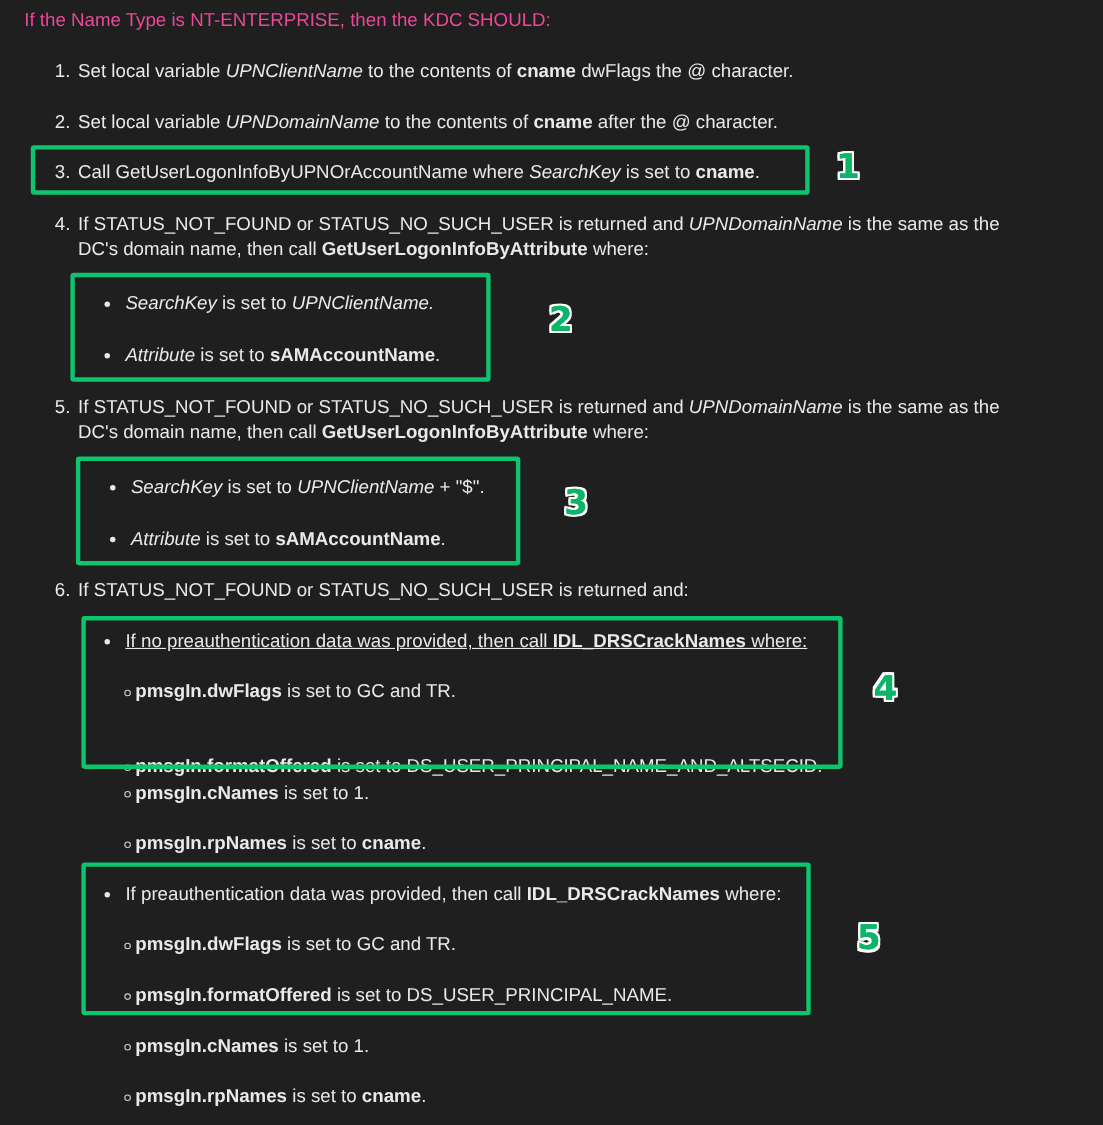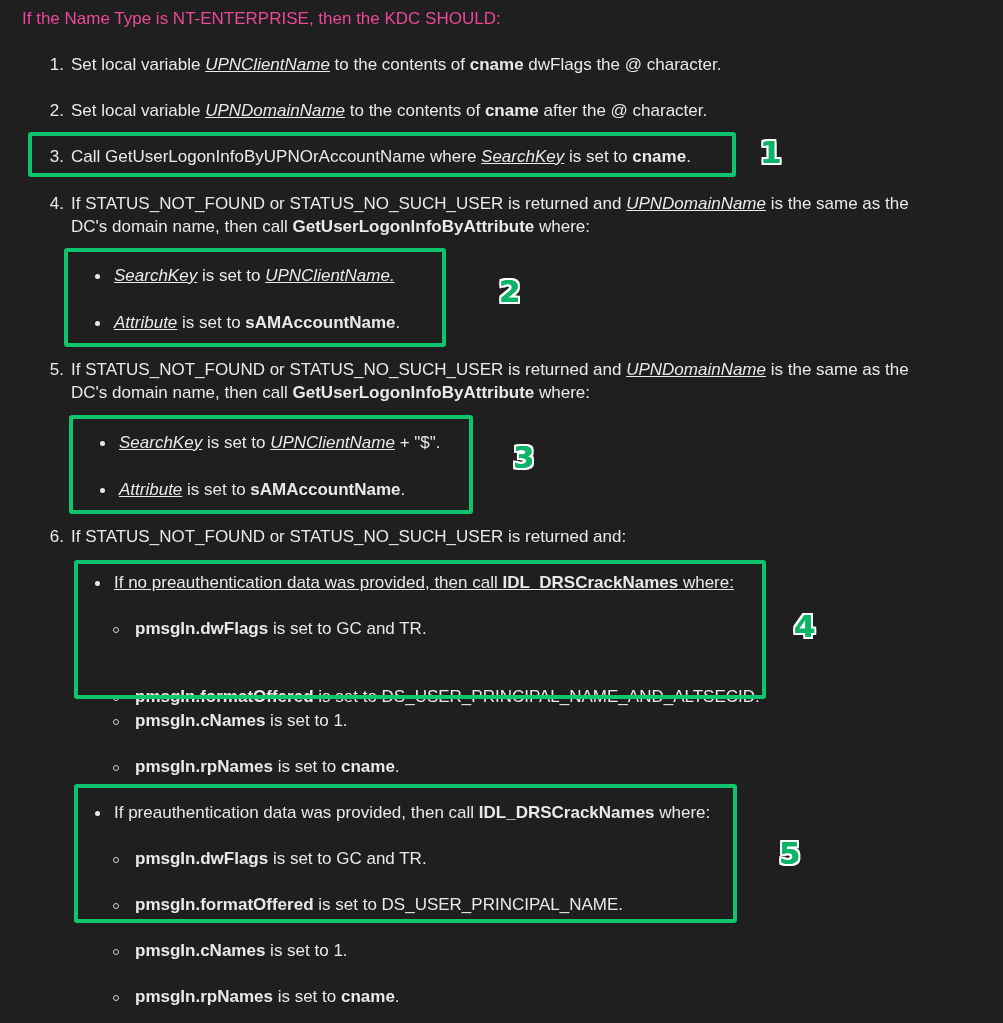--- a/index.html
+++ b/index.html
@@ -80,23 +80,23 @@
   .bullet2 .ring {
     position: absolute;
     left: 0;
     top: 9px;
     width: 6px;
     height: 6px;
     border-radius: 50%;
     border: 1.3px solid #cfcfcf;
     box-sizing: border-box;
   }
-  .bullet2 .body { margin-left: 22px; display: block; }
-
-  i.var { font-style: italic; text-decoration: underline; }
+  .bullet2 .body { margin-left: 10px; display: block; }
+
+  i.var { font-style: italic; }
   b.kw  { font-weight: bold; }
 
   
   .hlbox {
     position: absolute;
     border: 4px solid #0ec46f;
     border-radius: 3px;
     box-sizing: border-box;
     pointer-events: none;
   }

